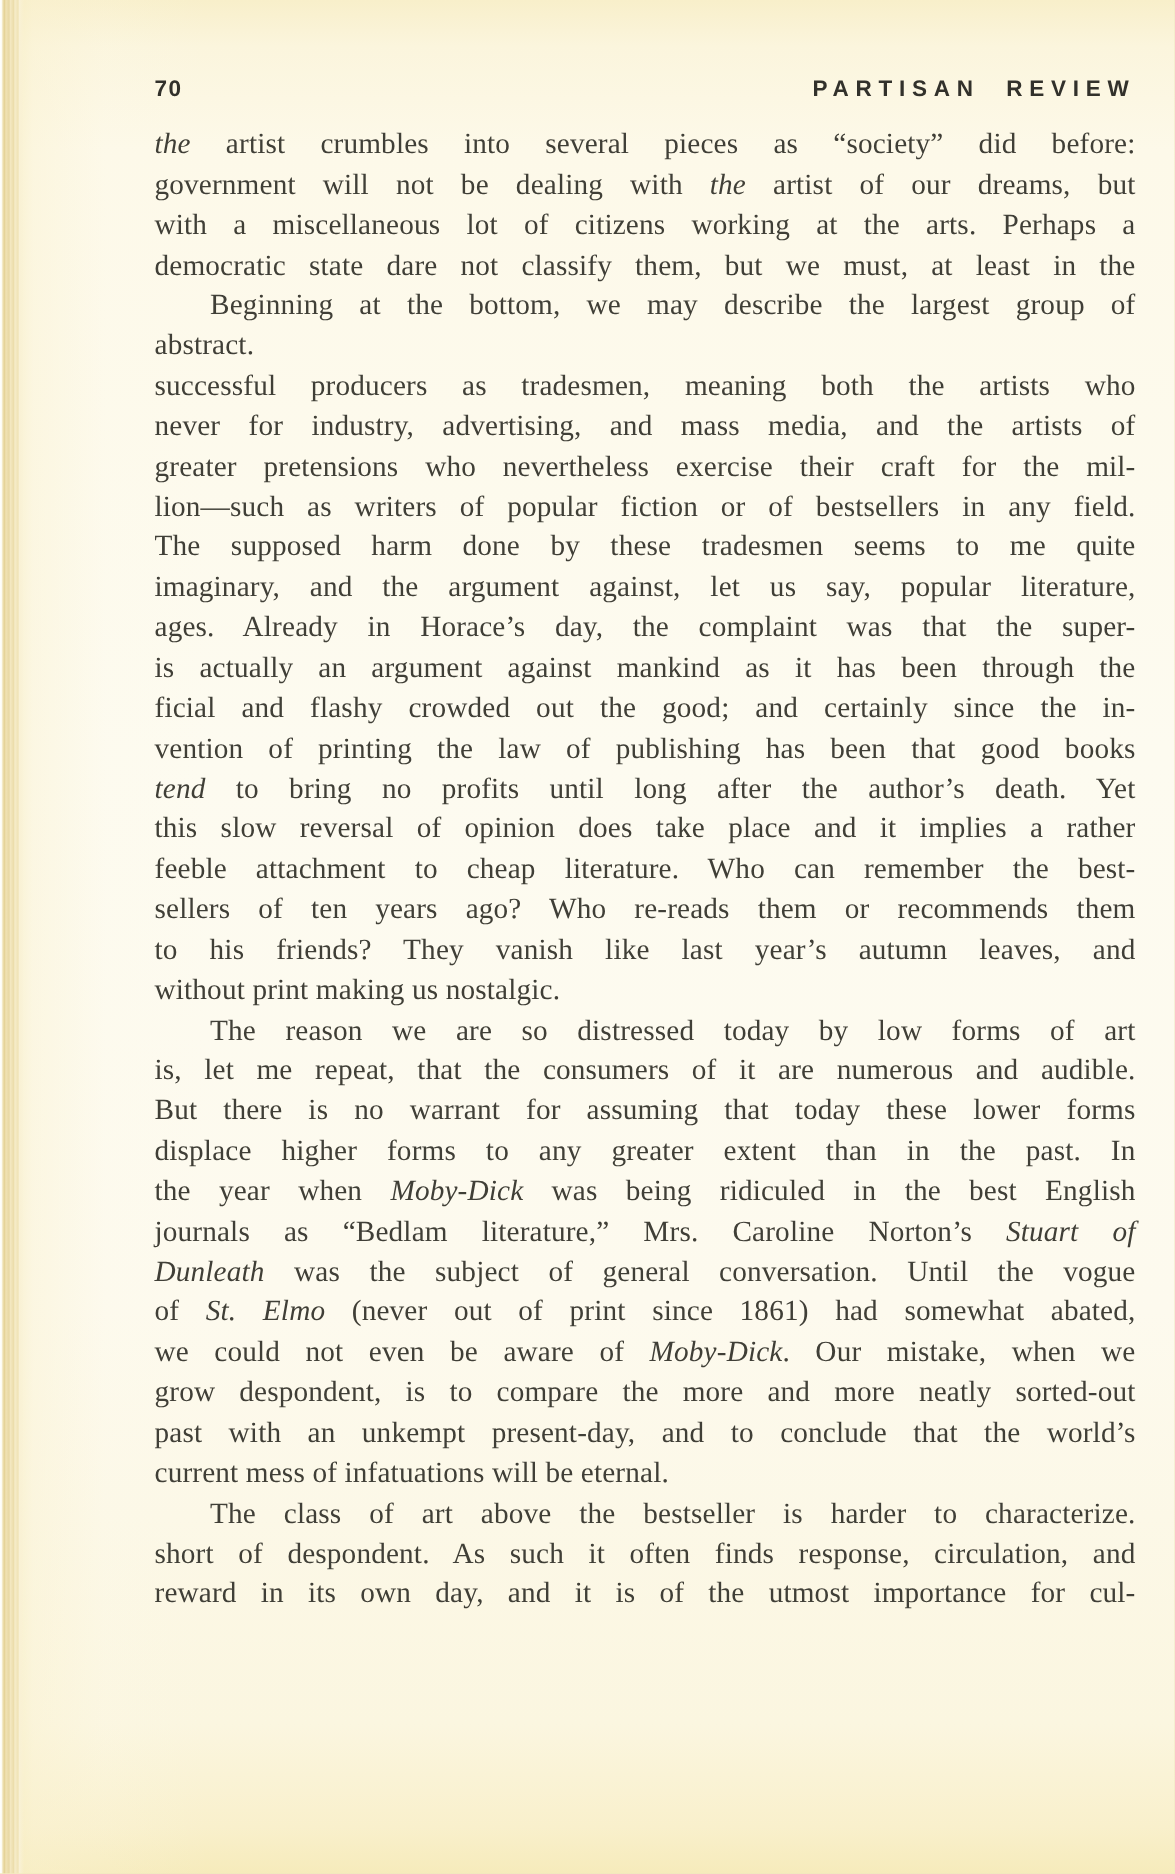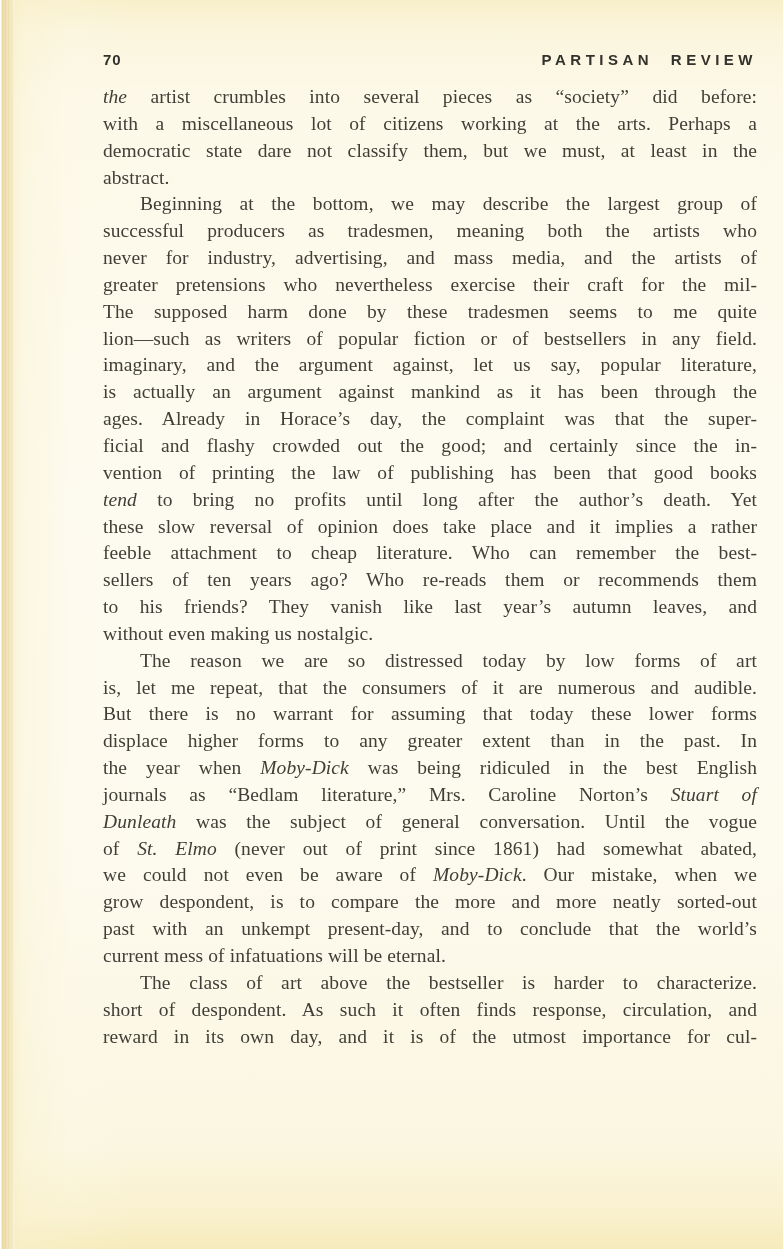--- a/index.html
+++ b/index.html
@@ -52,40 +52,41 @@
 <div class="page">
   <div class="edge-streaks"></div>
 
   <div class="running-header">
     <span class="page-number">70</span>
     <span class="journal-title">PARTISAN REVIEW</span>
   </div>
 
   <div class="body-text">
       <div class="text-line"><i>the</i><span> artist crumbles into several pieces as “society” did before:</span></div>
+      <div class="text-line"><span>government will not be dealing with </span><i>the</i><span> artist of our dreams, but</span></div>
       <div class="text-line"><span>with a miscellaneous lot of citizens working at the arts. Perhaps a</span></div>
       <div class="text-line"><span>democratic state dare not classify them, but we must, at least in the</span></div>
+      <div class="text-line indent"><span>Beginning at the bottom, we may describe the largest group of</span></div>
       <div class="text-line ragged"><span>abstract.</span></div>
-      <div class="text-line indent"><span>Beginning at the bottom, we may describe the largest group of</span></div>
       <div class="text-line"><span>successful producers as tradesmen, meaning both the artists who</span></div>
       <div class="text-line"><span>never for industry, advertising, and mass media, and the artists of</span></div>
       <div class="text-line"><span>greater pretensions who nevertheless exercise their craft for the mil-</span></div>
+      <div class="text-line"><span>lion—such as writers of popular fiction or of bestsellers in any field.</span></div>
       <div class="text-line"><span>The supposed harm done by these tradesmen seems to me quite</span></div>
-      <div class="text-line"><span>lion—such as writers of popular fiction or of bestsellers in any field.</span></div>
       <div class="text-line"><span>imaginary, and the argument against, let us say, popular literature,</span></div>
+      <div class="text-line"><span>ages. Already in Horace’s day, the complaint was that the super-</span></div>
       <div class="text-line"><span>is actually an argument against mankind as it has been through the</span></div>
-      <div class="text-line"><span>ages. Already in Horace’s day, the complaint was that the super-</span></div>
       <div class="text-line"><span>ficial and flashy crowded out the good; and certainly since the in-</span></div>
       <div class="text-line"><span>vention of printing the law of publishing has been that good books</span></div>
       <div class="text-line"><i>tend</i><span> to bring no profits until long after the author’s death. Yet</span></div>
-      <div class="text-line"><span>these slow reversal of opinion does take place and it implies a rather</span></div>
+      <div class="text-line"><span>this slow reversal of opinion does take place and it implies a rather</span></div>
       <div class="text-line"><span>feeble attachment to cheap literature. Who can remember the best-</span></div>
       <div class="text-line"><span>sellers of ten years ago? Who re-reads them or recommends them</span></div>
       <div class="text-line"><span>to his friends? They vanish like last year’s autumn leaves, and</span></div>
-      <div class="text-line ragged"><span>without even making us nostalgic.</span></div>
+      <div class="text-line ragged"><span>without print making us nostalgic.</span></div>
       <div class="text-line indent"><span>The reason we are so distressed today by low forms of art</span></div>
       <div class="text-line"><span>is, let me repeat, that the consumers of it are numerous and audible.</span></div>
       <div class="text-line"><span>But there is no warrant for assuming that today these lower forms</span></div>
       <div class="text-line"><span>displace higher forms to any greater extent than in the past. In</span></div>
       <div class="text-line"><span>the year when </span><i>Moby-Dick</i><span> was being ridiculed in the best English</span></div>
       <div class="text-line"><span>journals as “Bedlam literature,” Mrs. Caroline Norton’s </span><i>Stuart of</i></div>
       <div class="text-line"><i>Dunleath</i><span> was the subject of general conversation. Until the vogue</span></div>
       <div class="text-line"><span>of </span><i>St. Elmo</i><span> (never out of print since 1861) had somewhat abated,</span></div>
       <div class="text-line"><span>we could not even be aware of </span><i>Moby-Dick</i><span>. Our mistake, when we</span></div>
       <div class="text-line"><span>grow despondent, is to compare the more and more neatly sorted-out</span></div>

